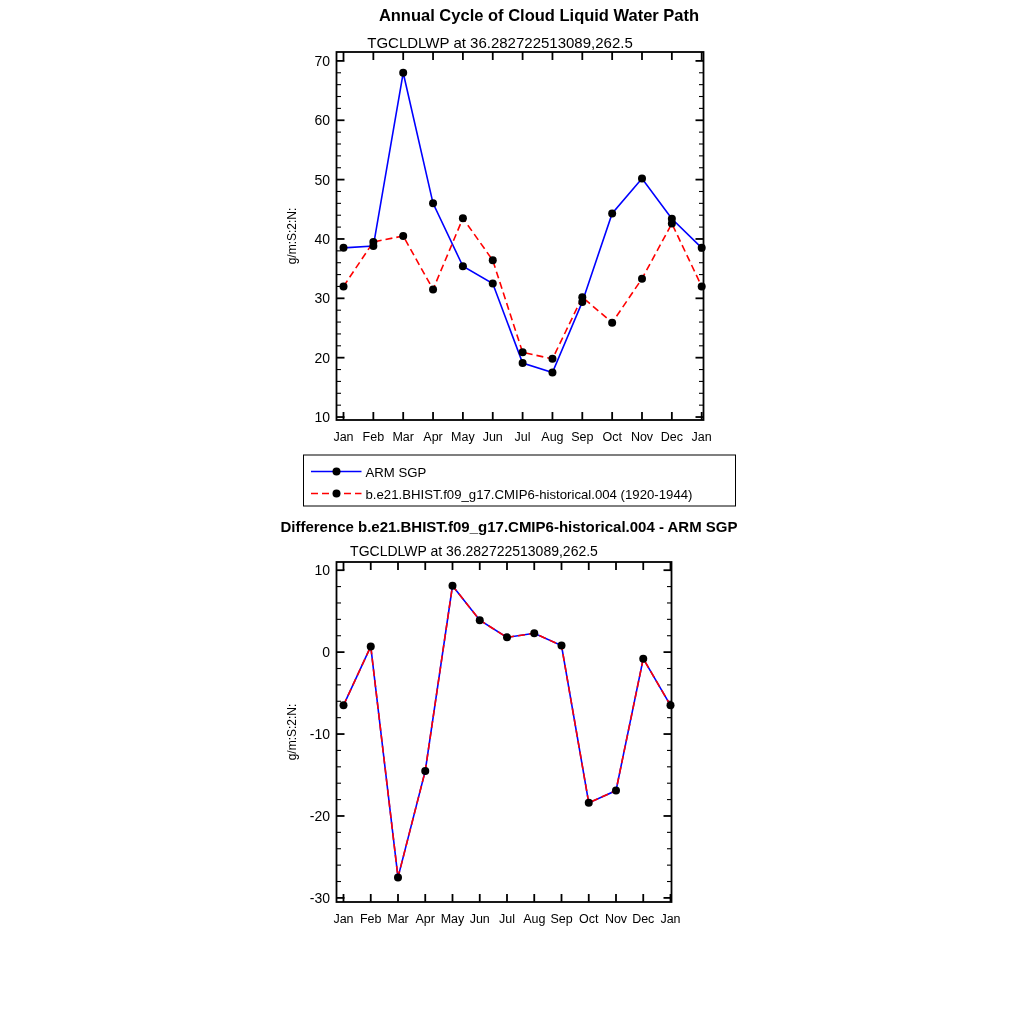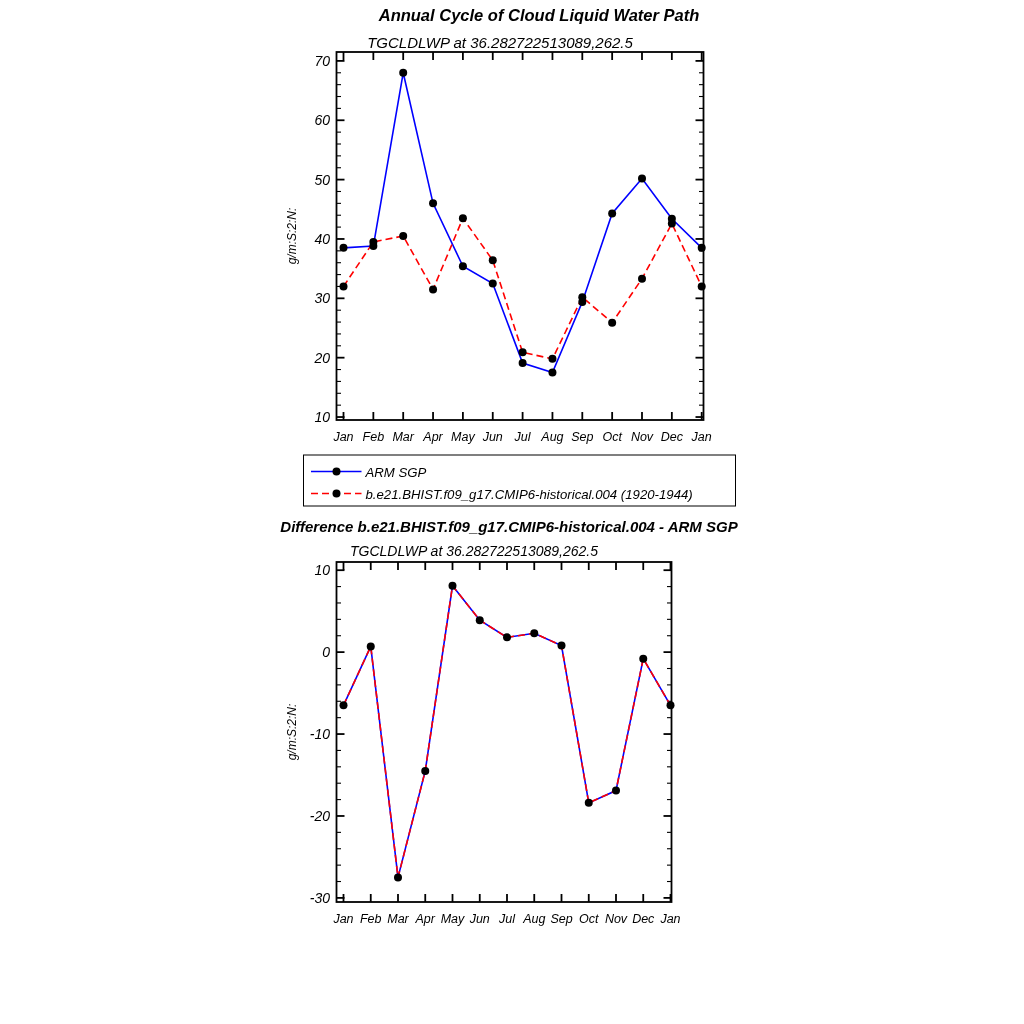--- a/index.html
+++ b/index.html
@@ -1,17 +1,17 @@
 <!DOCTYPE html>
 <html><head>
 <meta charset="utf-8">
 <style>
   html,body{margin:0;padding:0;background:#ffffff;}
   #canvas{position:relative;width:1024px;height:1024px;background:#ffffff;overflow:hidden;
-          font-family:"Liberation Sans",sans-serif;font-style:italic;}
+          font-family:"Liberation Sans",sans-serif;}
   svg{position:absolute;left:0;display:block;}
   #chart1{top:0;}
   #chart2{top:512px;}
   text{fill:#000000;font-family:"Liberation Sans",sans-serif;}
   .chart-title{font-weight:bold;}
 </style>
 </head>
 <body>
 
 <div id="canvas">

